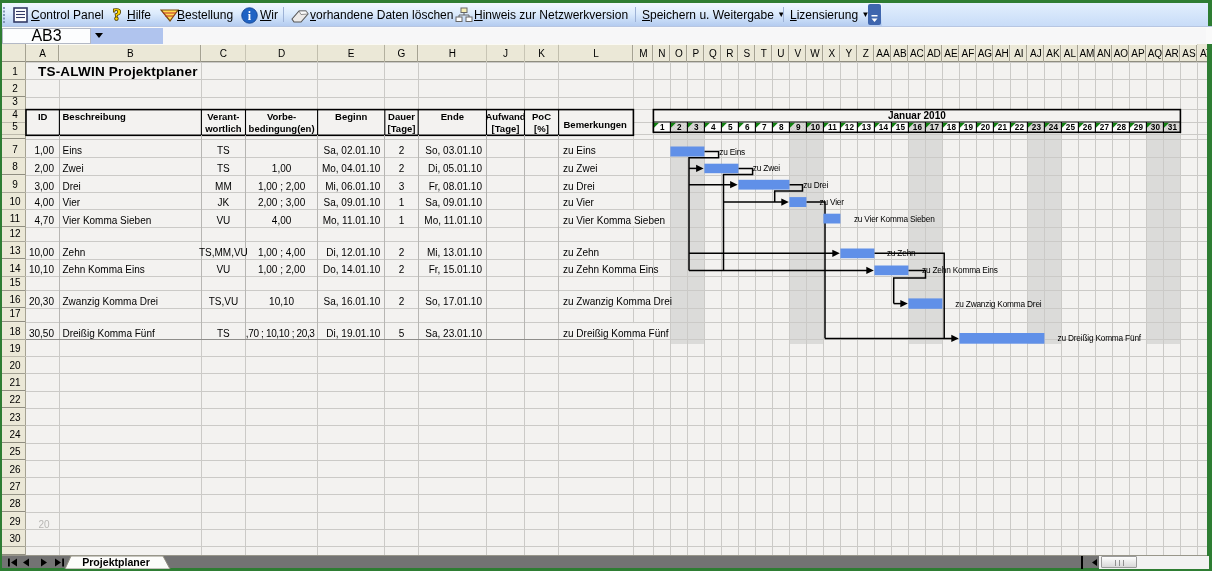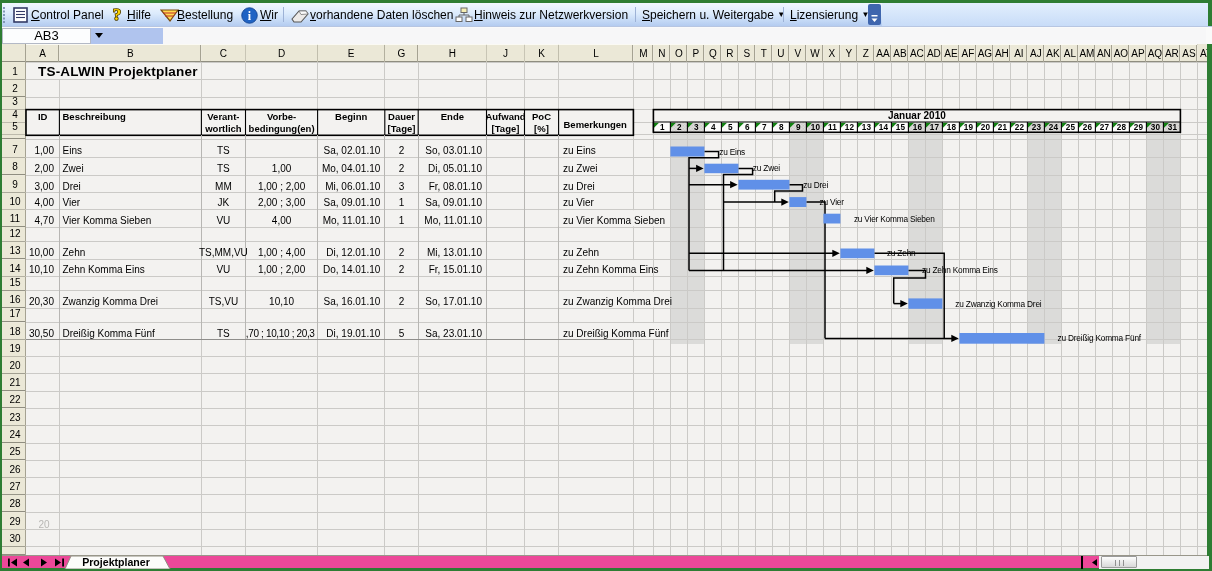--- a/index.html
+++ b/index.html
@@ -3,24 +3,24 @@
 *{margin:0;padding:0;box-sizing:border-box}
 html,body{width:1212px;height:571px;overflow:hidden;background:#2e7d33;font-family:"Liberation Sans",sans-serif}
 #frame{position:relative;width:1212px;height:571px}
 #toolbar{position:absolute;left:0;top:3px;width:1208px;height:23px;
  background:linear-gradient(#f1f7fe 0%,#dcebfc 45%,#c2d7f5 80%,#b4ccf0 100%);}
 #tbflat{position:absolute;left:882px;top:0;width:326px;height:23px;background:linear-gradient(#e2effd,#c8dcf8)}
 .tbi{position:absolute;top:0;height:23px;display:flex;align-items:center;font-size:12px;color:#000;white-space:nowrap}
 .u{text-decoration:underline}
 .sep{position:absolute;top:4px;width:1px;height:15px;background:#9db2d6}
 #fbar{position:absolute;left:0;top:26px;width:1212px;height:17.5px;background:#fafafa;border-top:1px solid #b7c6e2}
-#nbox{position:absolute;left:2px;top:0.5px;width:89px;height:16.5px;background:#fcfdfe;border:1px solid #b3b9c6;font-size:13px;display:flex;align-items:center;justify-content:center}
+#nbox{position:absolute;left:2px;top:0.5px;width:89px;height:16.5px;background:#fcfdfe;border:1px solid #b3b9c6;font-size:16px;display:flex;align-items:center;justify-content:center}
 #ndrop{position:absolute;left:91px;top:0.5px;width:17.4px;height:16.5px;background:#b0c4ee;display:flex;align-items:center;justify-content:center}
 #fxpan{position:absolute;left:108.4px;top:0.5px;width:54.7px;height:16.5px;background:#b0c4ee}
-#tabbar{position:absolute;left:2px;top:554.5px;width:1205px;height:13.3px;background:#ec4899;border-top:1px solid #98968a}
+#tabbar{position:absolute;left:2px;top:554.5px;width:1205px;height:13.3px;background:#737373;border-top:1px solid #98968a}
 #green-l{position:absolute;left:0;top:0;width:2px;height:568px;background:#2e7d33}
 </style></head>
 <body>
 <div id="frame">
 <div id="toolbar">
  <div id="tbflat"></div>
  <svg width="10" height="23" style="position:absolute;left:0;top:0">
         <g fill="#8296b8">
   <rect x="3" y="4" width="2" height="2"></rect>
           <rect x="3" y="7.5" width="2" height="2"></rect>

